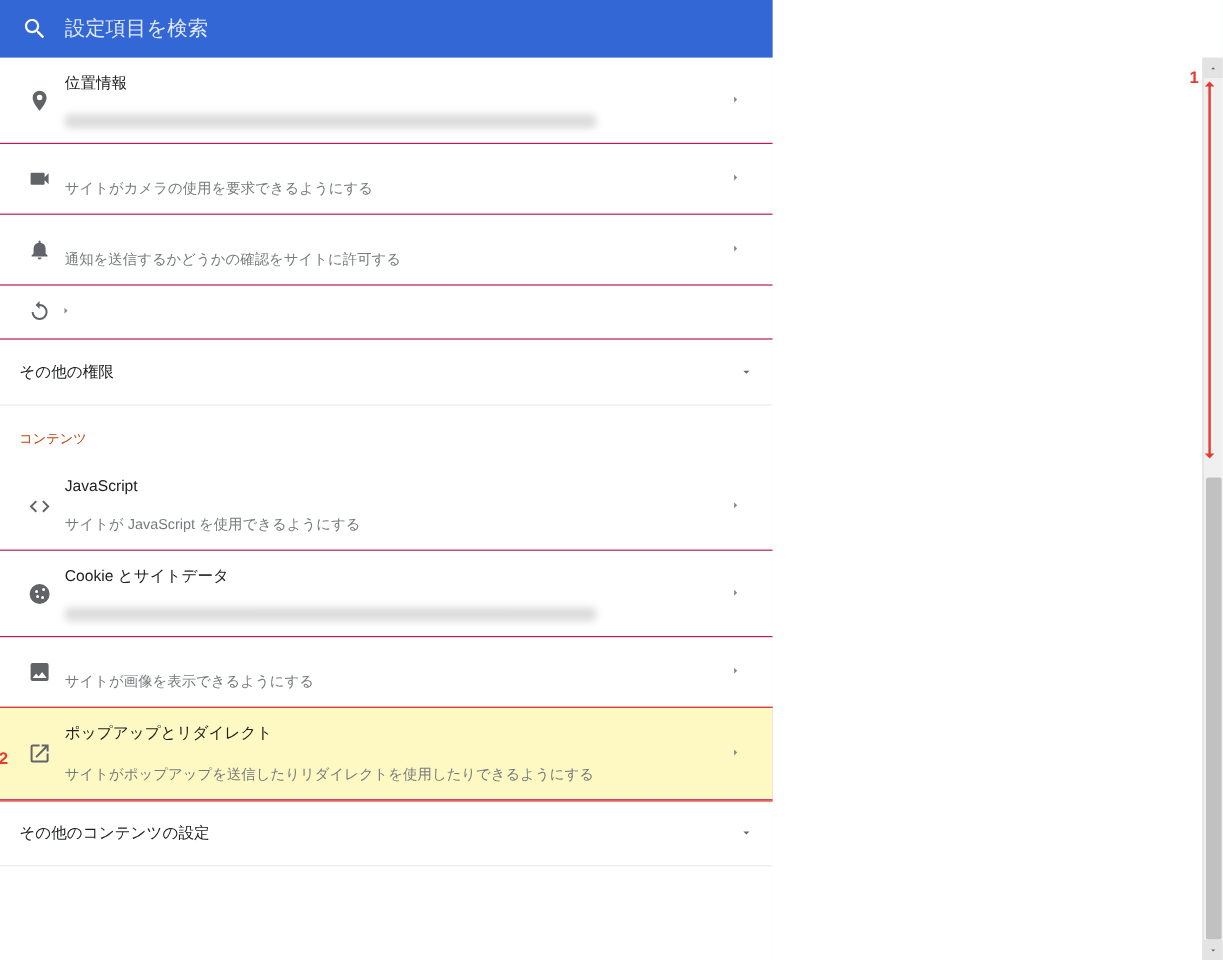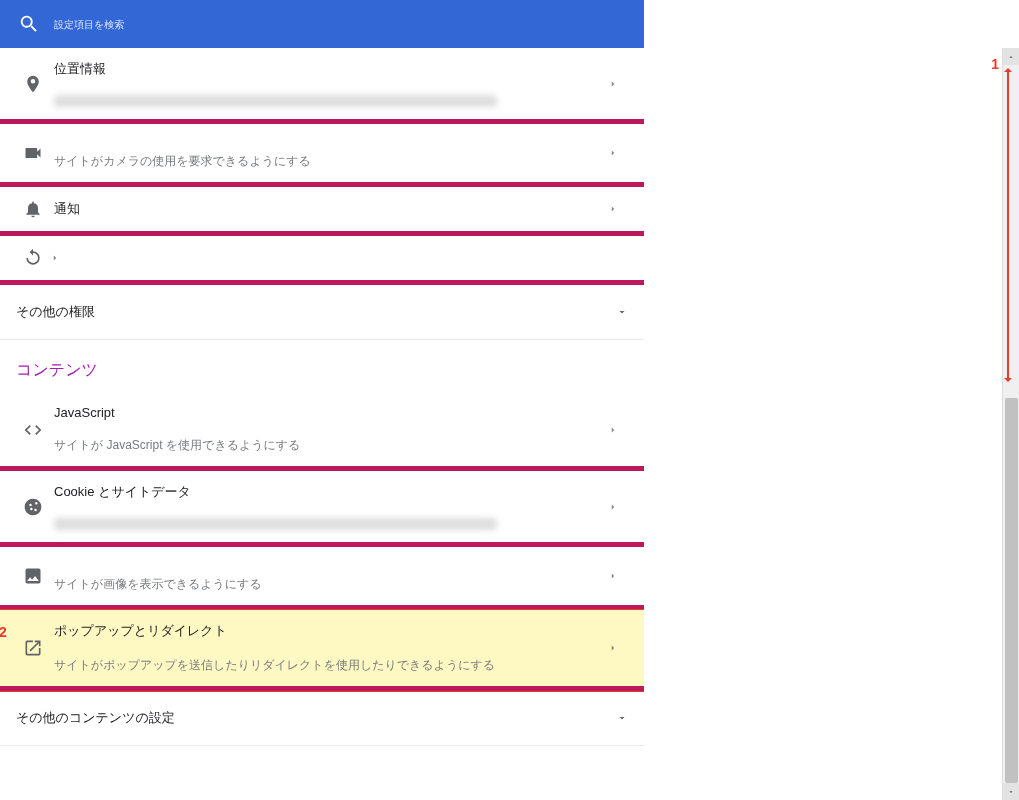--- a/index.html
+++ b/index.html
@@ -1,32 +1,32 @@
 <!DOCTYPE html>
 <html><head>
 <meta charset="utf-8">
 <style>
 *{box-sizing:border-box;margin:0;padding:0;font-family:"Segoe UI",Arial,sans-serif}
 body{width:1019px;height:800px;background:#f1f3f4;display:flex;overflow:hidden}
 .left{width:644px;background:#fff;display:flex;flex-direction:column}
 .searchbar{height:48px;background:#3367d6;display:flex;align-items:center;padding:0 18px;color:#fff}
 .searchbar .icon{width:22px;height:22px;fill:#fff;margin-right:14px}
-.searchbar input{flex:1;background:transparent;border:none;outline:none;color:#fff;font-size:10px}
+.searchbar input{flex:1;background:transparent;border:none;outline:none;color:#fff;font-size:17px}
 .searchbar input::placeholder{color:#e0e8ff}
 .content{flex:1;overflow:auto}
-.row{display:flex;align-items:center;padding:12px 16px;border-bottom:5px solid #be185d;cursor:pointer}
+.row{display:flex;align-items:center;padding:12px 16px;border-bottom:1px solid #be185d;cursor:pointer}
 .row-icon{width:34px;display:flex;justify-content:center}
 .row-icon svg{width:20px;height:20px;fill:#606367}
 .row-body{flex:1;padding-left:4px}
 .row-title{font-size:13px;color:#202124}
 .row-desc{font-size:12px;color:#777b7e;margin-top:17px}
 .row-desc.blur{filter:blur(3px);background:#ddd;height:12px;border-radius:4px;width:80%}
 .row-chevron{width:20px;color:#999}
 .row-chevron svg{width:10px;height:10px;fill:#888}
-.section-header{padding:20px 16px 12px;font-size:16px;color:#a21caf}
+.section-header{padding:20px 16px 12px;font-size:11px;color:#c2410c}
 .highlighted{background:#fef9c3;outline:1.5px solid #e63b2e}
 .expandable{display:flex;align-items:center;justify-content:space-between;padding:18px 16px;border-bottom:1px solid #ececec;font-size:13px;color:#202124;cursor:pointer}
 .right{flex:1;background:#fff;position:relative}
 .scrollbar{position:absolute;right:0;top:48px;bottom:0;width:17px;background:#f0f0f0;border-left:1px solid #dcdcdc}
 .scroll-btn{height:17px;background:#e3e3e3;display:flex;align-items:center;justify-content:center}
 .scroll-btn svg{width:8px;height:8px;fill:#606060}
 .scroll-thumb{position:absolute;top:350px;bottom:17px;left:2px;width:13px;background:#c1c1c1;border-radius:2px}
 .annot-1{position:absolute;right:20px;top:56px;color:#e63b2e;font-weight:bold;font-size:14px}
 .annot-arrow{position:absolute;right:10px;top:70px;width:2px;height:310px;background:#e63b2e}
 .annot-arrow::before{content:'';position:absolute;top:-6px;left:-3px;border:4px solid transparent;border-bottom-color:#e63b2e}
@@ -72,21 +72,21 @@
               <path d="M9 6l6 6-6 6z"></path>
             </svg></div>
         </div>
         <div class="row">
           <div class="row-icon">
             <svg viewBox="0 0 24 24">
               <path d="M12 22a2 2 0 002-2h-4a2 2 0 002 2zm6-6V11a6 6 0 00-5-5.91V4a1 1 0 00-2 0v1.09A6 6 0 006 11v5l-2 2v1h16v-1l-2-2z"></path>
             </svg>
           </div>
           <div class="row-body">
-            <div class="row-title">通知</div>
+            <div class="row-desc">通知を送信するかどうかの確認をサイトに許可する</div>
           </div>
           <div class="row-chevron"><svg viewBox="0 0 24 24">
               <path d="M9 6l6 6-6 6z"></path>
             </svg></div>
         </div>
         <div class="row">
           <div class="row-icon">
             <svg viewBox="0 0 24 24">
               <path d="M12 4V1L8 5l4 4V6a6 6 0 11-6 6H4a8 8 0 108-8z"></path>
             </svg>

